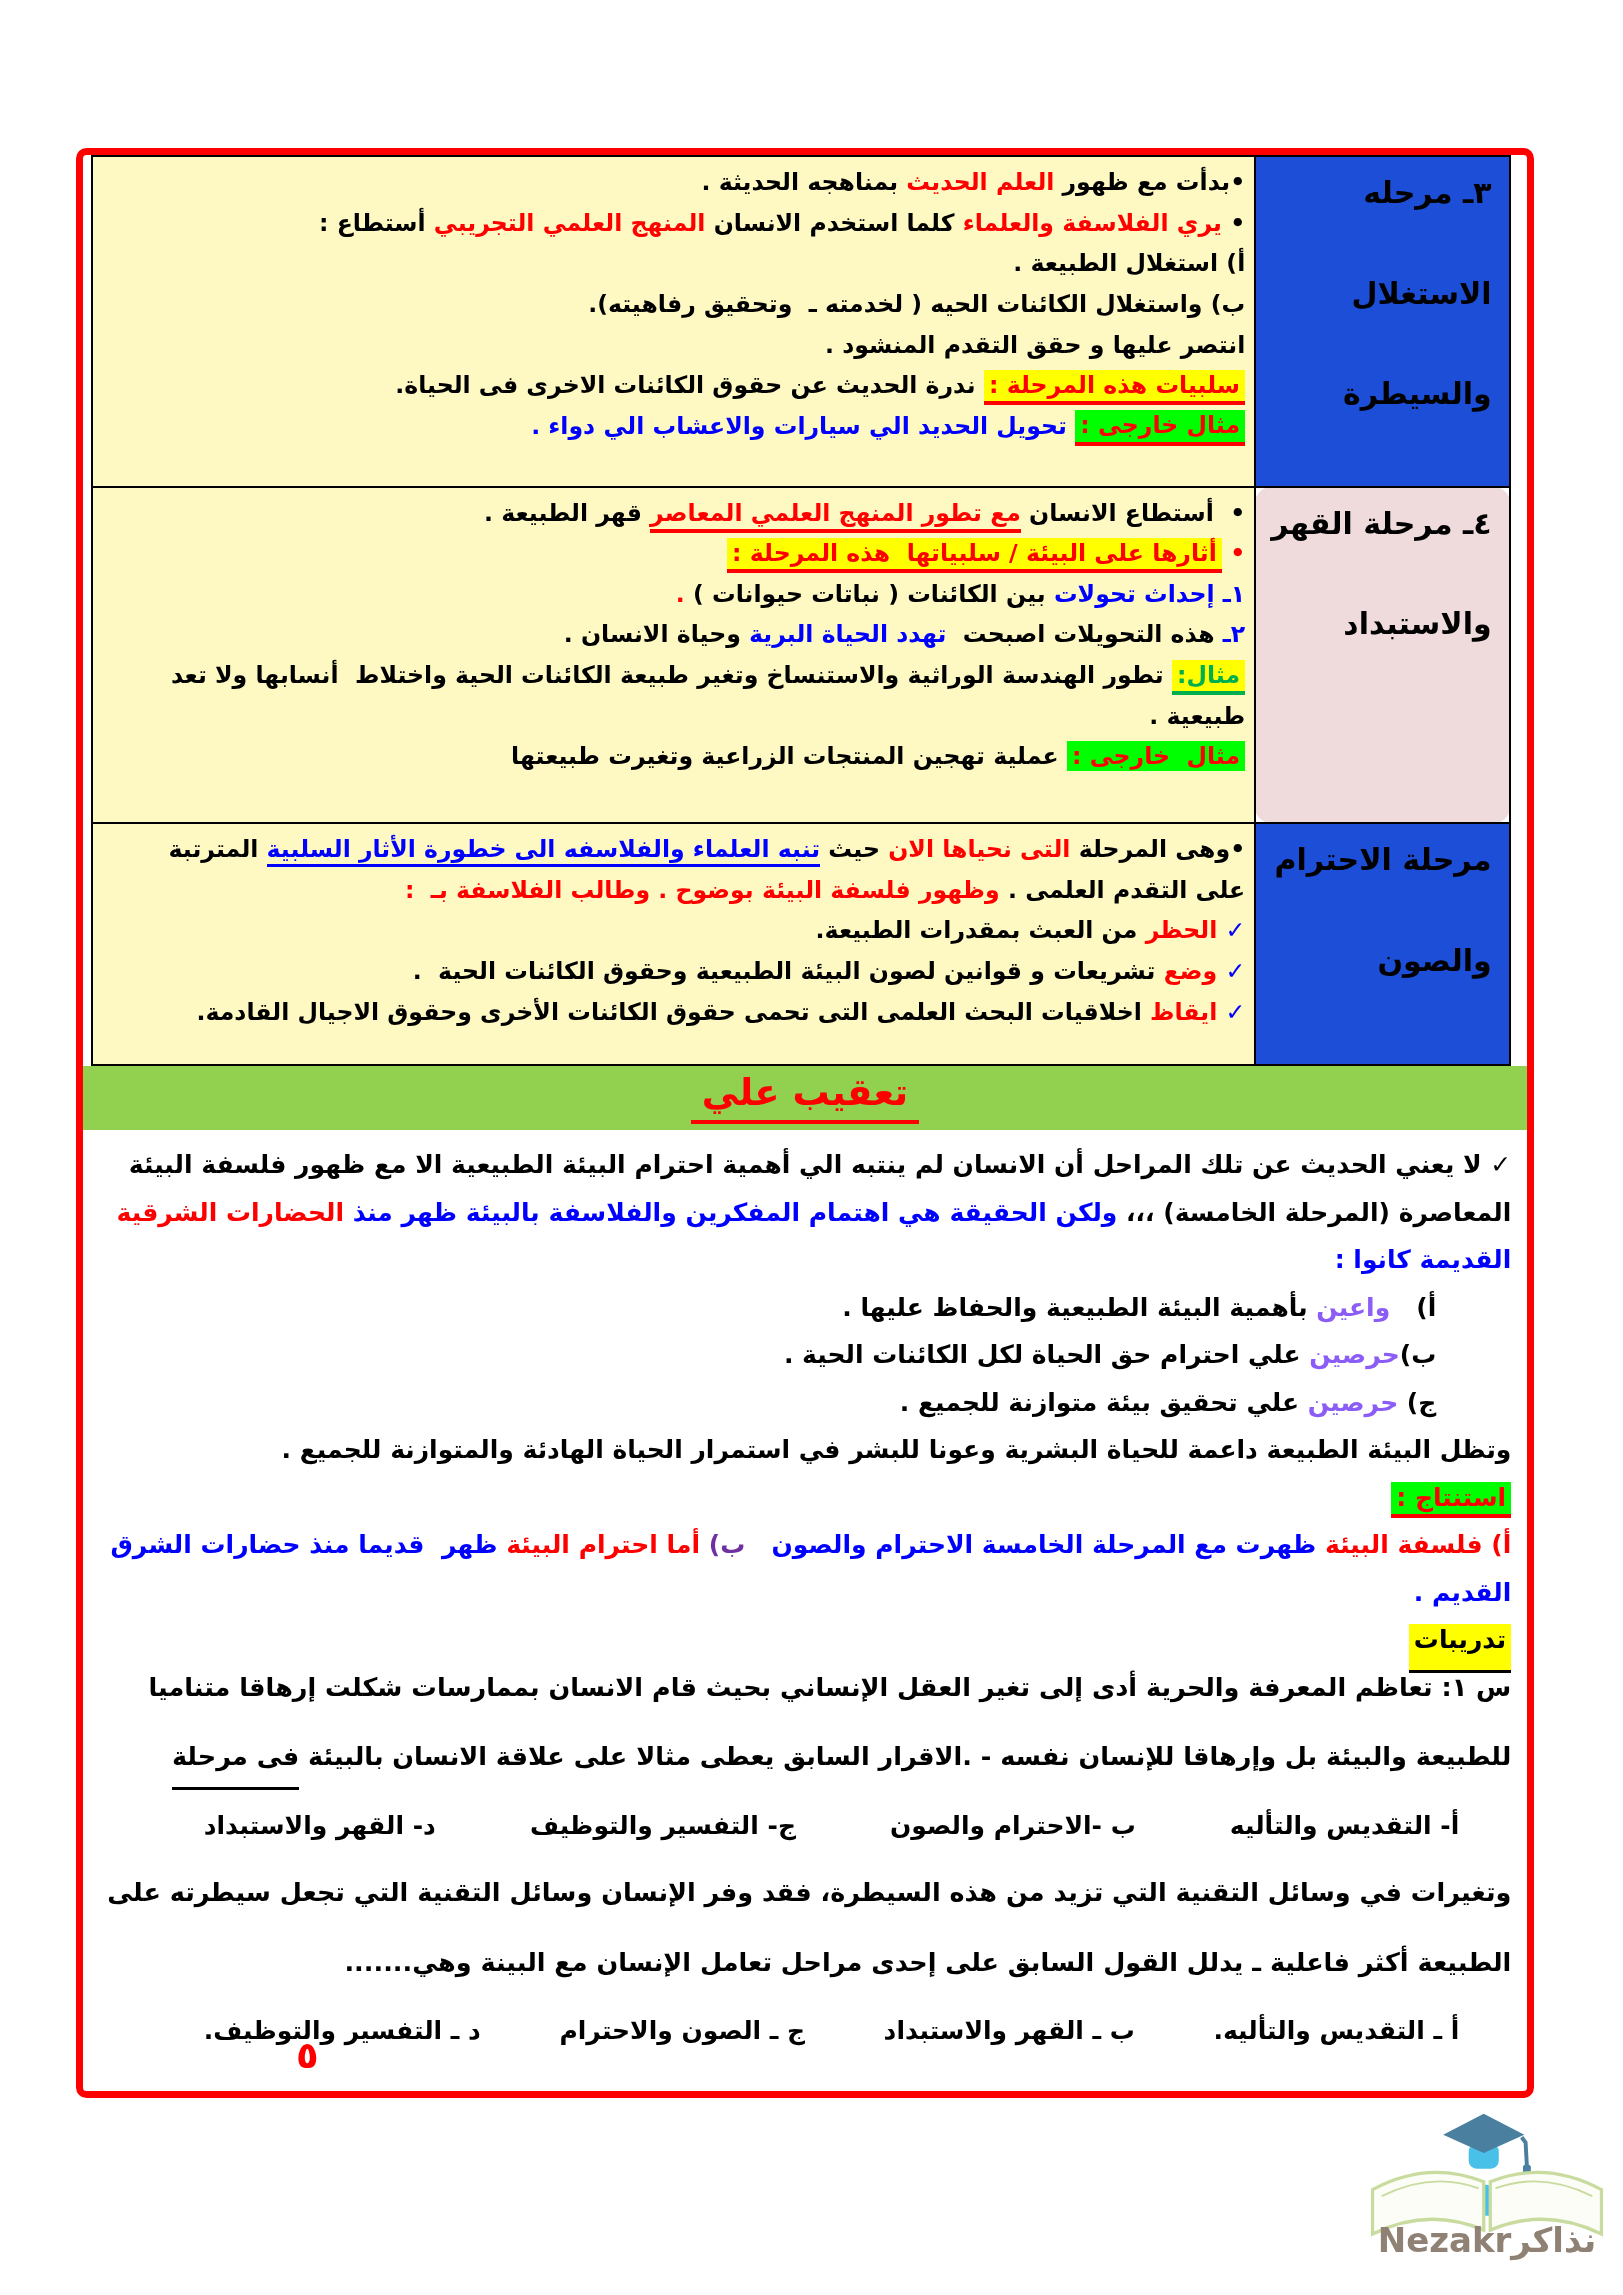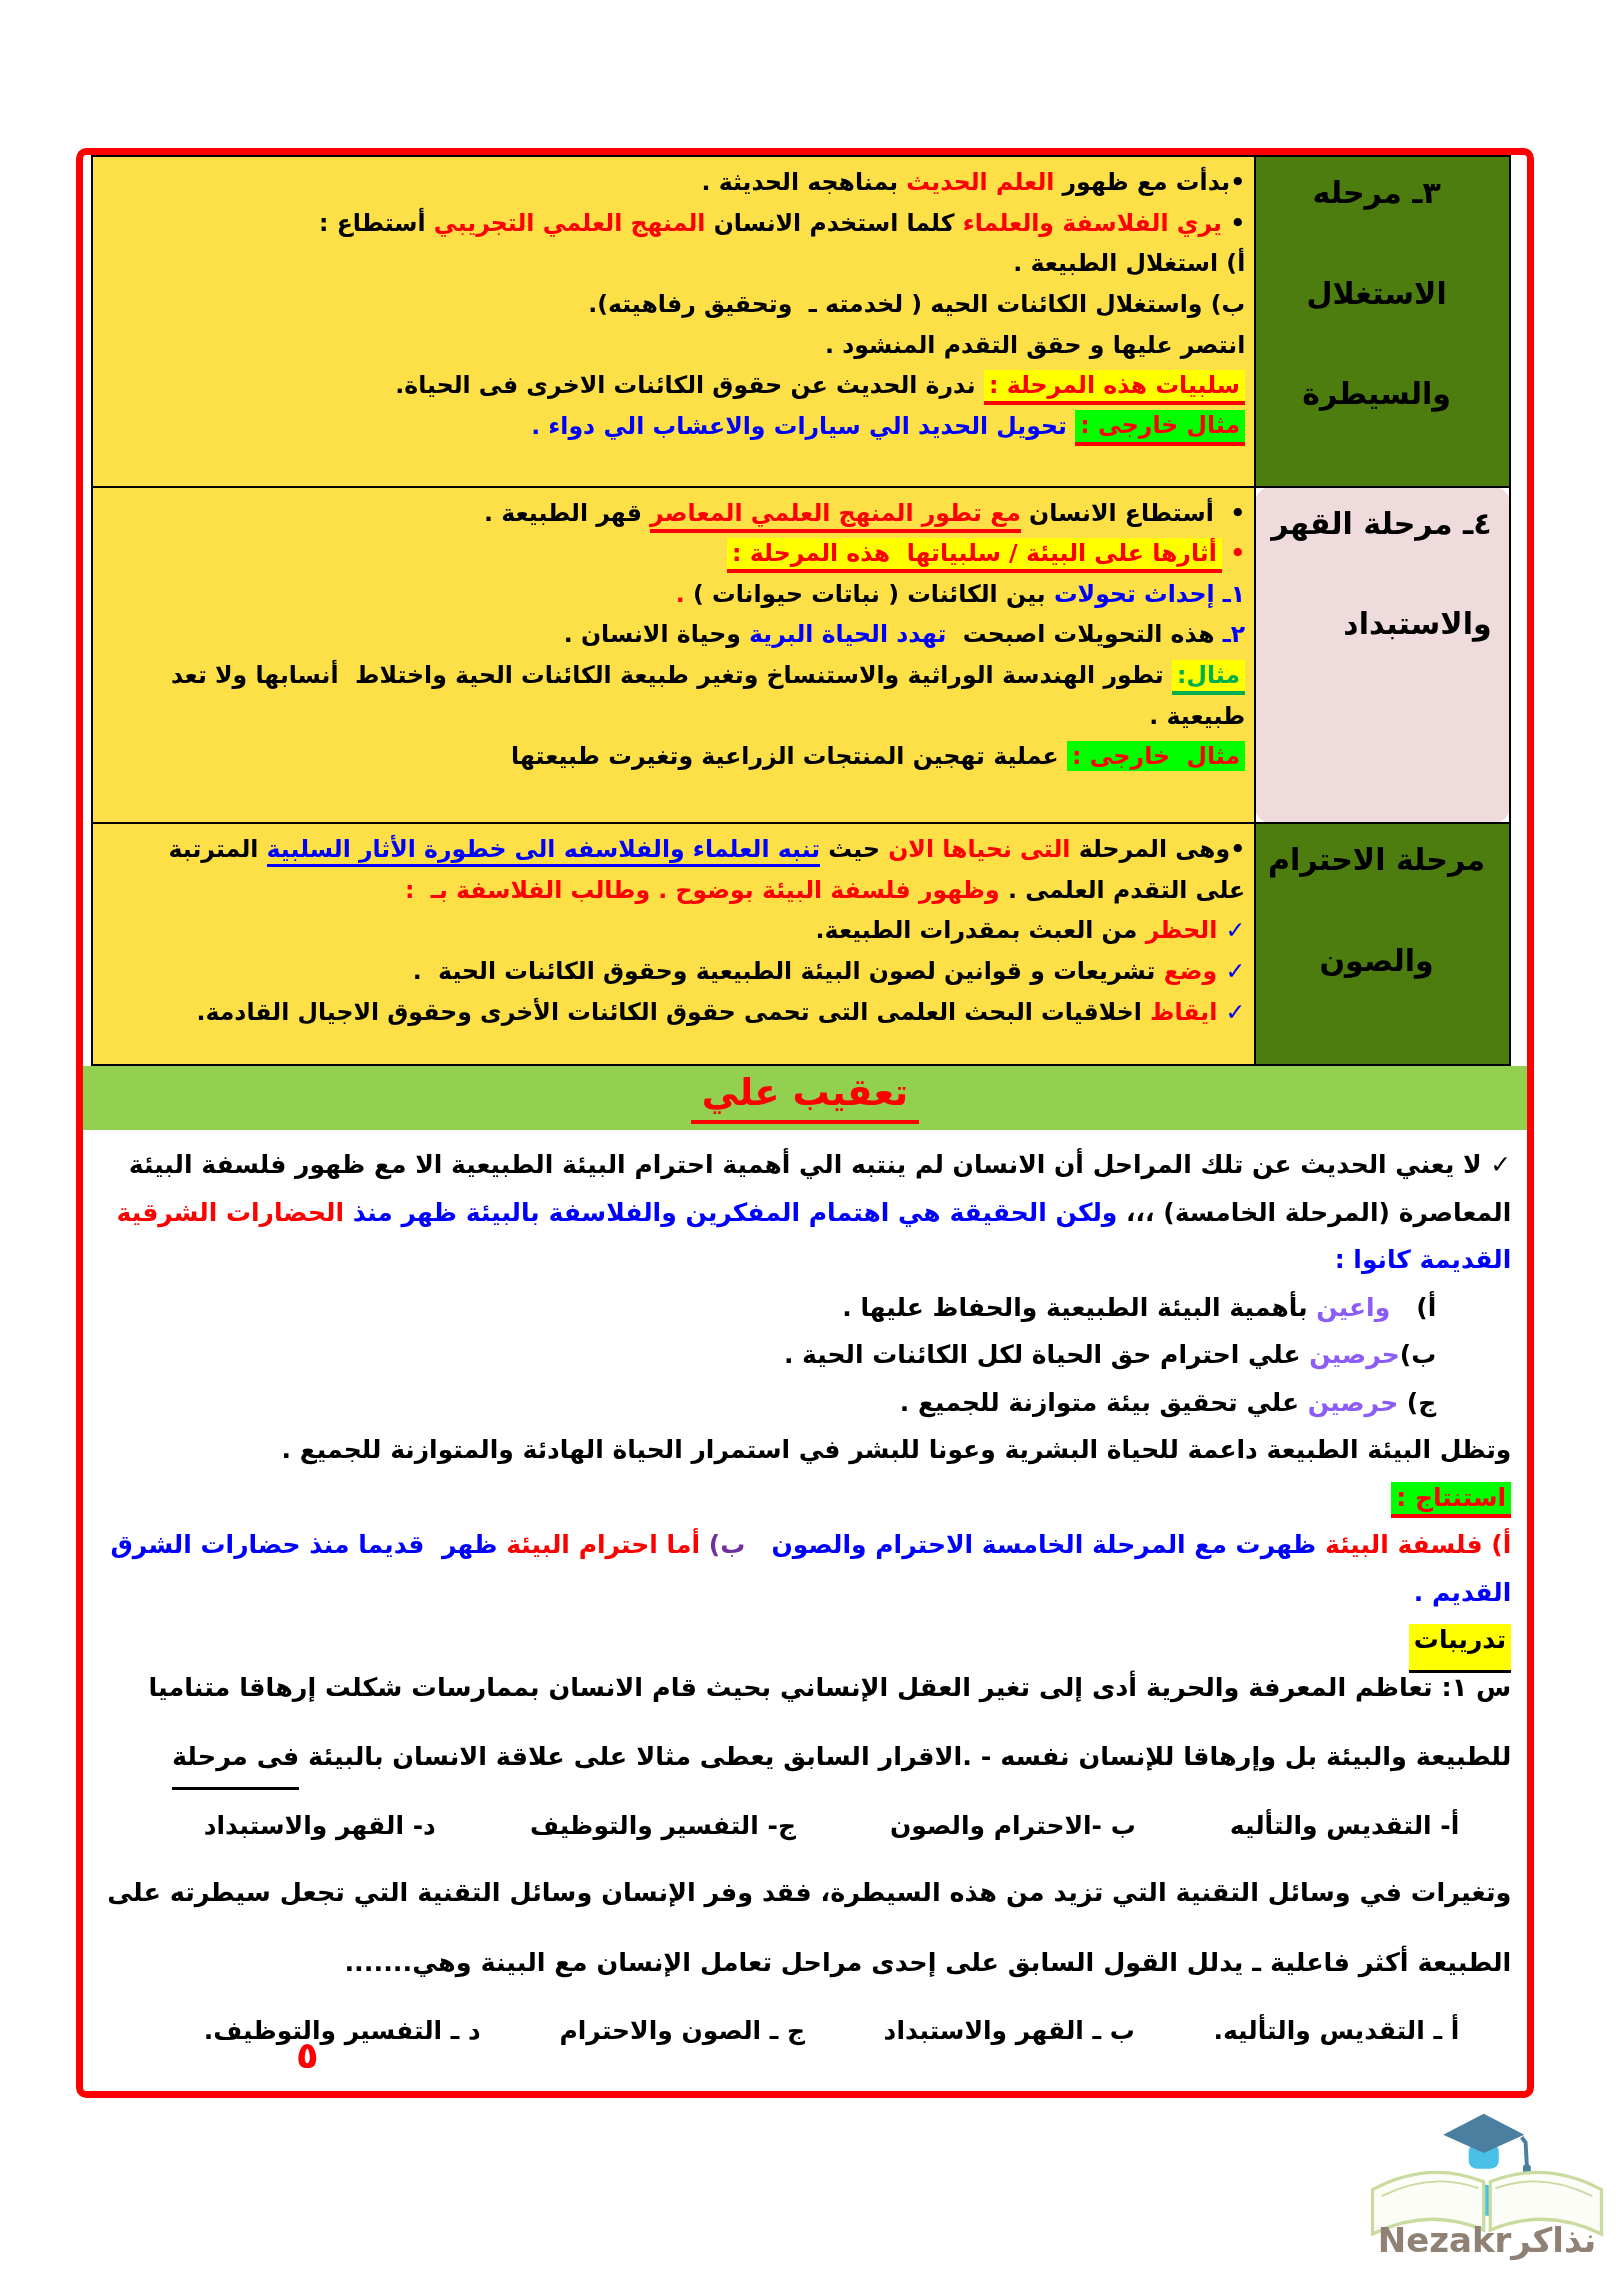--- a/index.html
+++ b/index.html
@@ -12,23 +12,23 @@
     border:7.9px solid #FF0000;border-radius:10.5px;direction:rtl;background:#fff;
   }
   
   table.stage-table{
     border-collapse:collapse;table-layout:fixed;width:1420px;
     margin:0 16.4px 0 auto;direction:rtl;
   }
   td{border:2.6px solid #000;vertical-align:top;}
   td.hdr{width:230px;font-size:30px;line-height:1.25;padding:17px 17px 6.5px 5.2px;text-align:right;color:#000;}
   td.hdr .line{margin-bottom:63px;}
-  td.hdr-yellow{background:#4d7c0f;text-align:center;}
+  td.hdr-yellow{background:#1d4ed8;}
   td.hdr-pink{background:#EFDBDB;border-radius:16px;}
-  td.cnt{background:#fde047;font-size:23.6px;line-height:1.72;padding:5.2px 9.2px 3.9px 6.5px;text-align:right;}
+  td.cnt{background:#fef9c3;font-size:23.6px;line-height:1.72;padding:5.2px 9.2px 3.9px 6.5px;text-align:right;}
   tr.r1 td{height:305px;}
   tr.r2 td{height:311px;}
   tr.r3 td{height:216px;}
   
   .banner{height:64px;background:#92D050;display:flex;align-items:center;justify-content:center;}
   .banner-title{color:#FF0000;font-size:37px;border-bottom:4.6px solid #FF0000;padding:0 10.5px 6.5px;}
   
   .body-sec{padding:11.8px 15.7px 0 15.7px;font-size:25px;line-height:1.9;text-align:right;color:#000;}
   .line{white-space:normal;}
   .ind2{padding-right:75px;}

